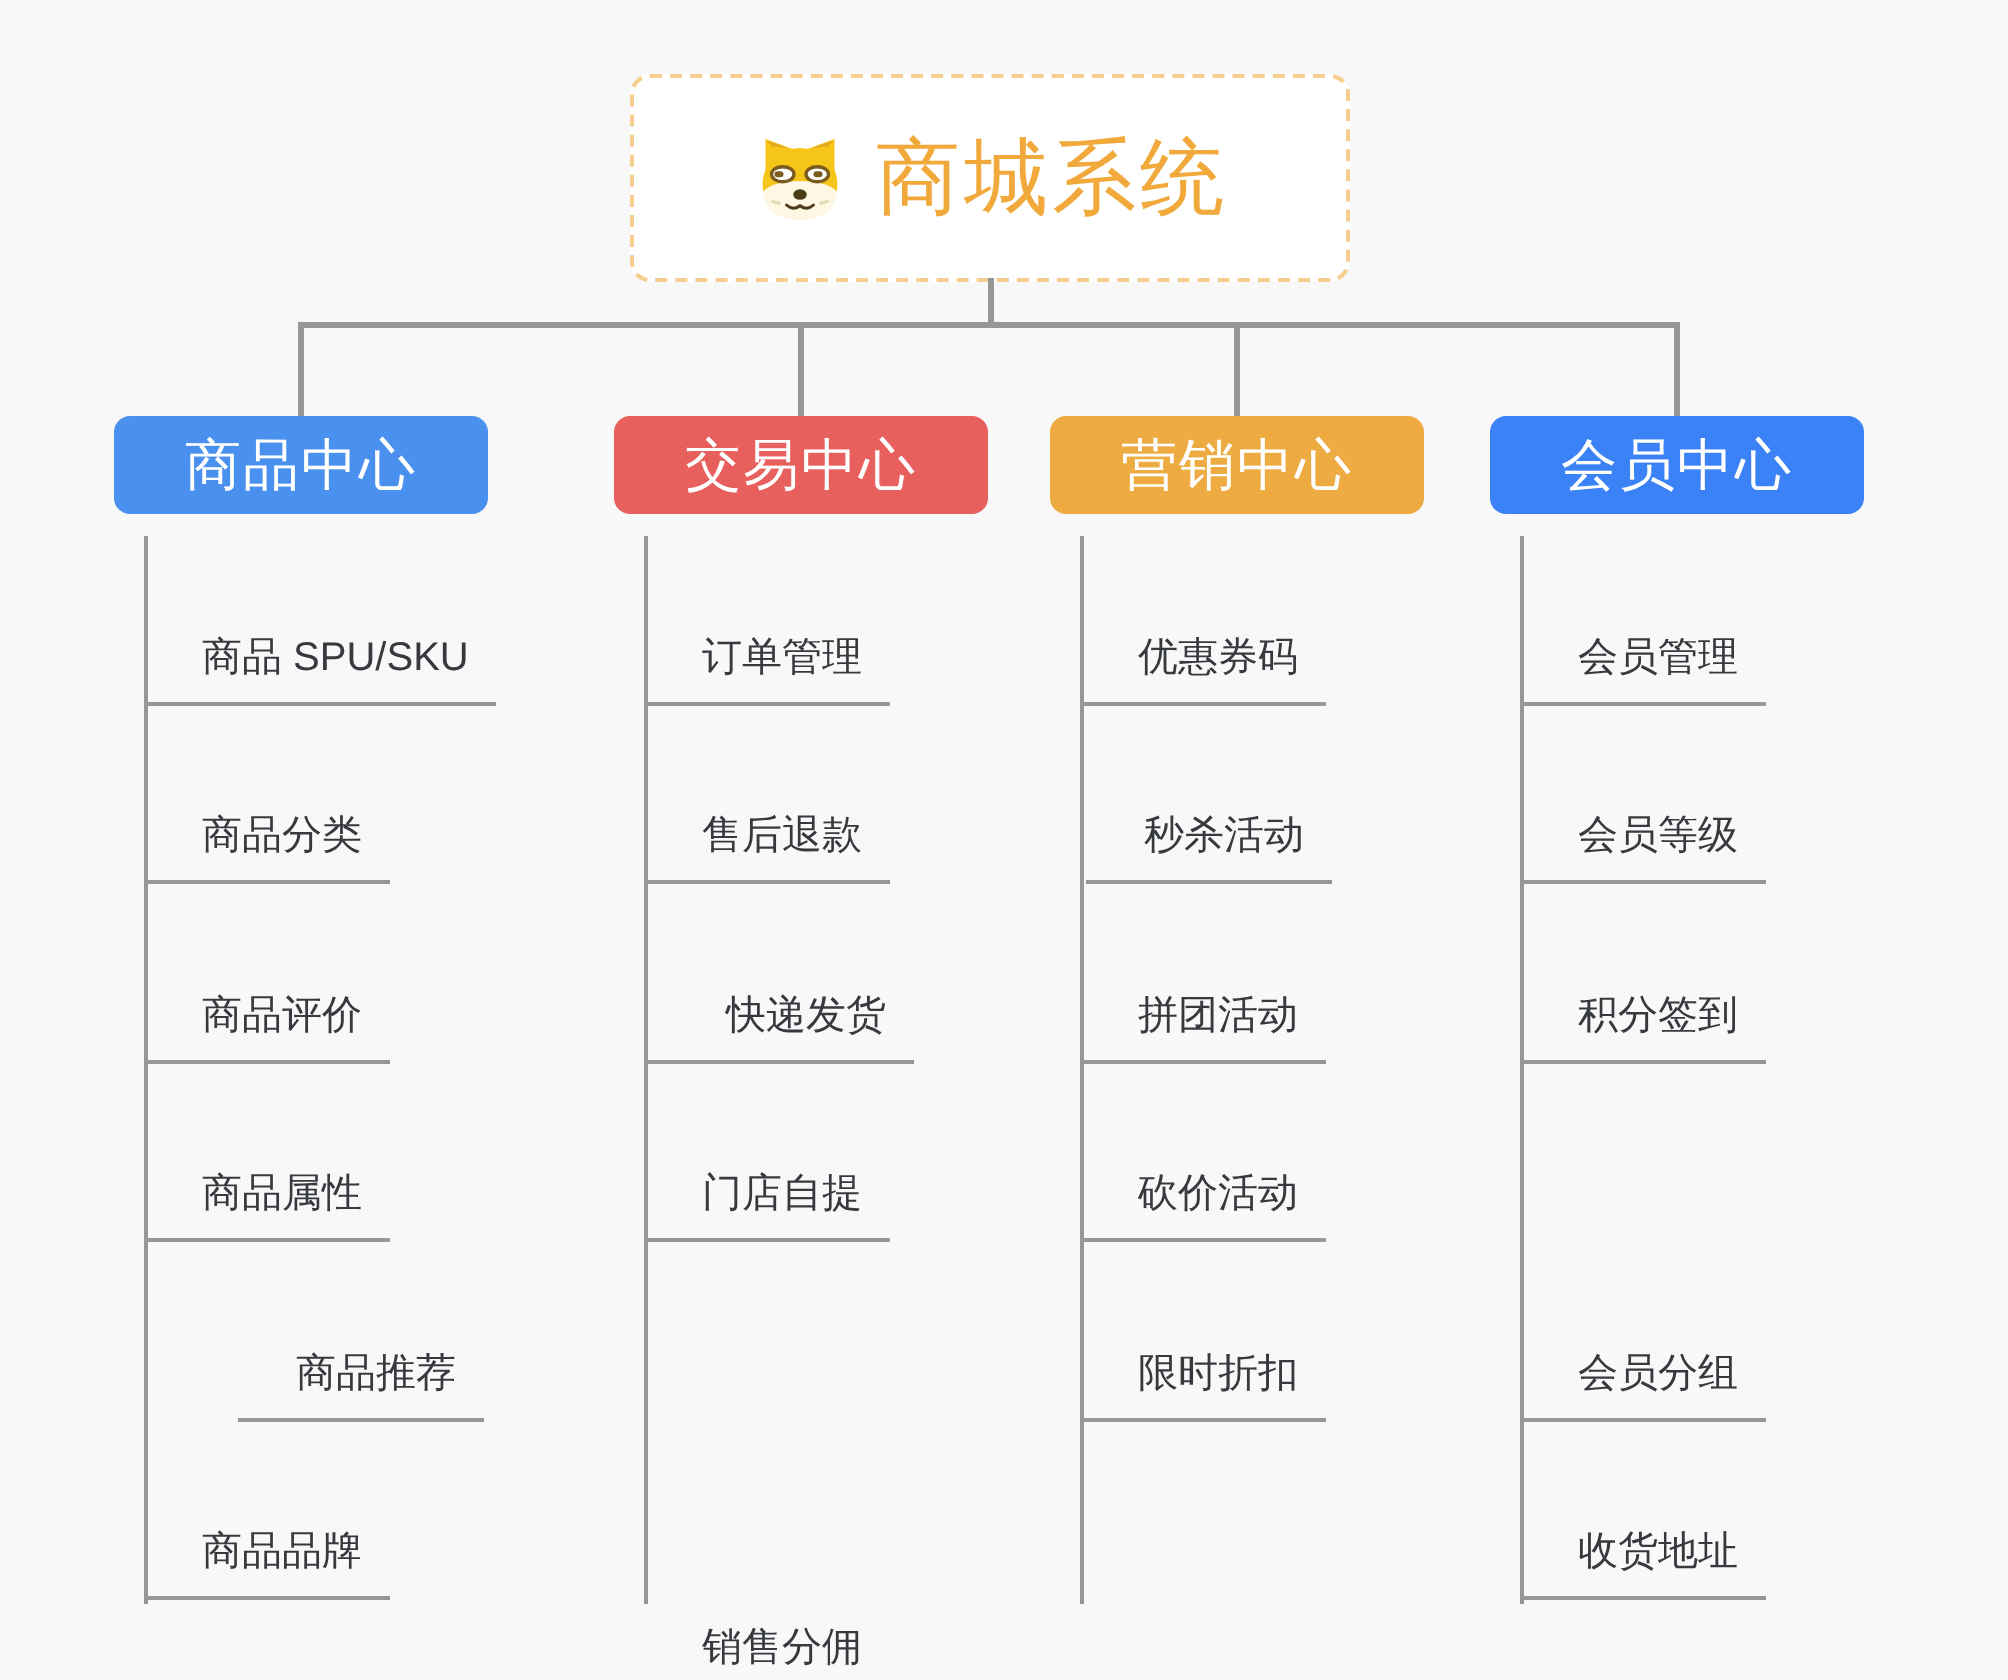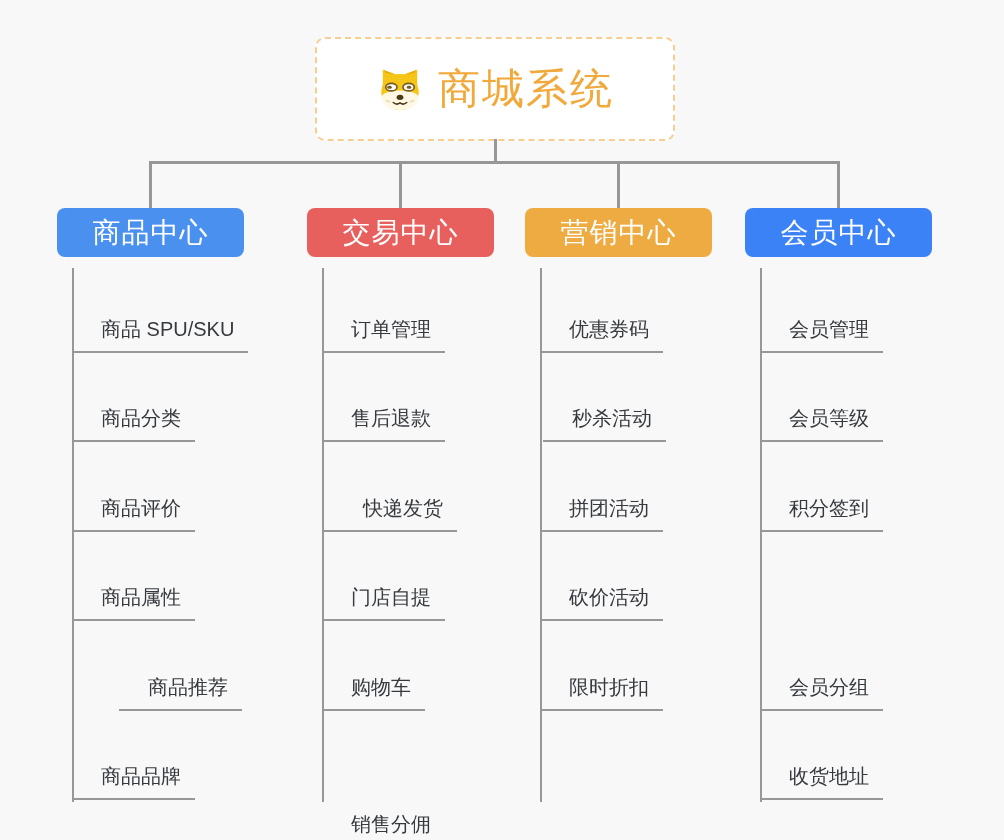--- a/index.html
+++ b/index.html
@@ -100,21 +100,20 @@
     <div class="subtopic" style="left: 72px; top: 762px; border-bottom-color: rgb(151, 151, 151);">商品品牌</div>
     <div class="connector" style="left: 399px; top: 161px; width: 3px; height: 47px; background: rgb(151, 151, 151);"></div>
     <div class="branch-node" style="left: 307px; background: rgb(231, 96, 94);">
       <span>交易中心</span>
     </div>
     <div class="trunk" style="left: 322px; top: 268px; height: 534px; background: rgb(151, 151, 151);"></div>
     <div class="subtopic" style="left: 322px; top: 315px; border-bottom-color: rgb(151, 151, 151);">订单管理</div>
     <div class="subtopic" style="left: 322px; top: 404.4px; border-bottom-color: rgb(151, 151, 151);">售后退款</div>
     <div class="subtopic" style="left: 322px; top: 493.8px; border-bottom-color: rgb(151, 151, 151); padding-left: 41px;">快递发货</div>
     <div class="subtopic" style="left: 322px; top: 583.2px; border-bottom-color: rgb(151, 151, 151);">门店自提</div>
-    <div class="subtopic" style="left: 322px; top: 672.6px; border-bottom-color: rgb(151, 151, 151);">购物车</div>
     <div class="subtopic" style="left: 322px; top: 762px; border-bottom-color: rgb(151, 151, 151); margin-top: 48px;">销售分佣</div>
     <div class="connector" style="left: 617px; top: 161px; width: 3px; height: 47px; background: rgb(151, 151, 151);"></div>
     <div class="branch-node" style="left: 525px; background: rgb(237, 171, 65);">
       <span>营销中心</span>
     </div>
     <div class="trunk" style="left: 540px; top: 268px; height: 534px; background: rgb(151, 151, 151);"></div>
     <div class="subtopic" style="left: 540px; top: 315px; border-bottom-color: rgb(151, 151, 151);">优惠券码</div>
     <div class="subtopic" style="left: 543px; top: 404.4px; border-bottom-color: rgb(151, 151, 151); text-align: center;">秒杀活动</div>
     <div class="subtopic" style="left: 540px; top: 493.8px; border-bottom-color: rgb(151, 151, 151);">拼团活动</div>
     <div class="subtopic" style="left: 540px; top: 583.2px; border-bottom-color: rgb(151, 151, 151);">砍价活动</div>

